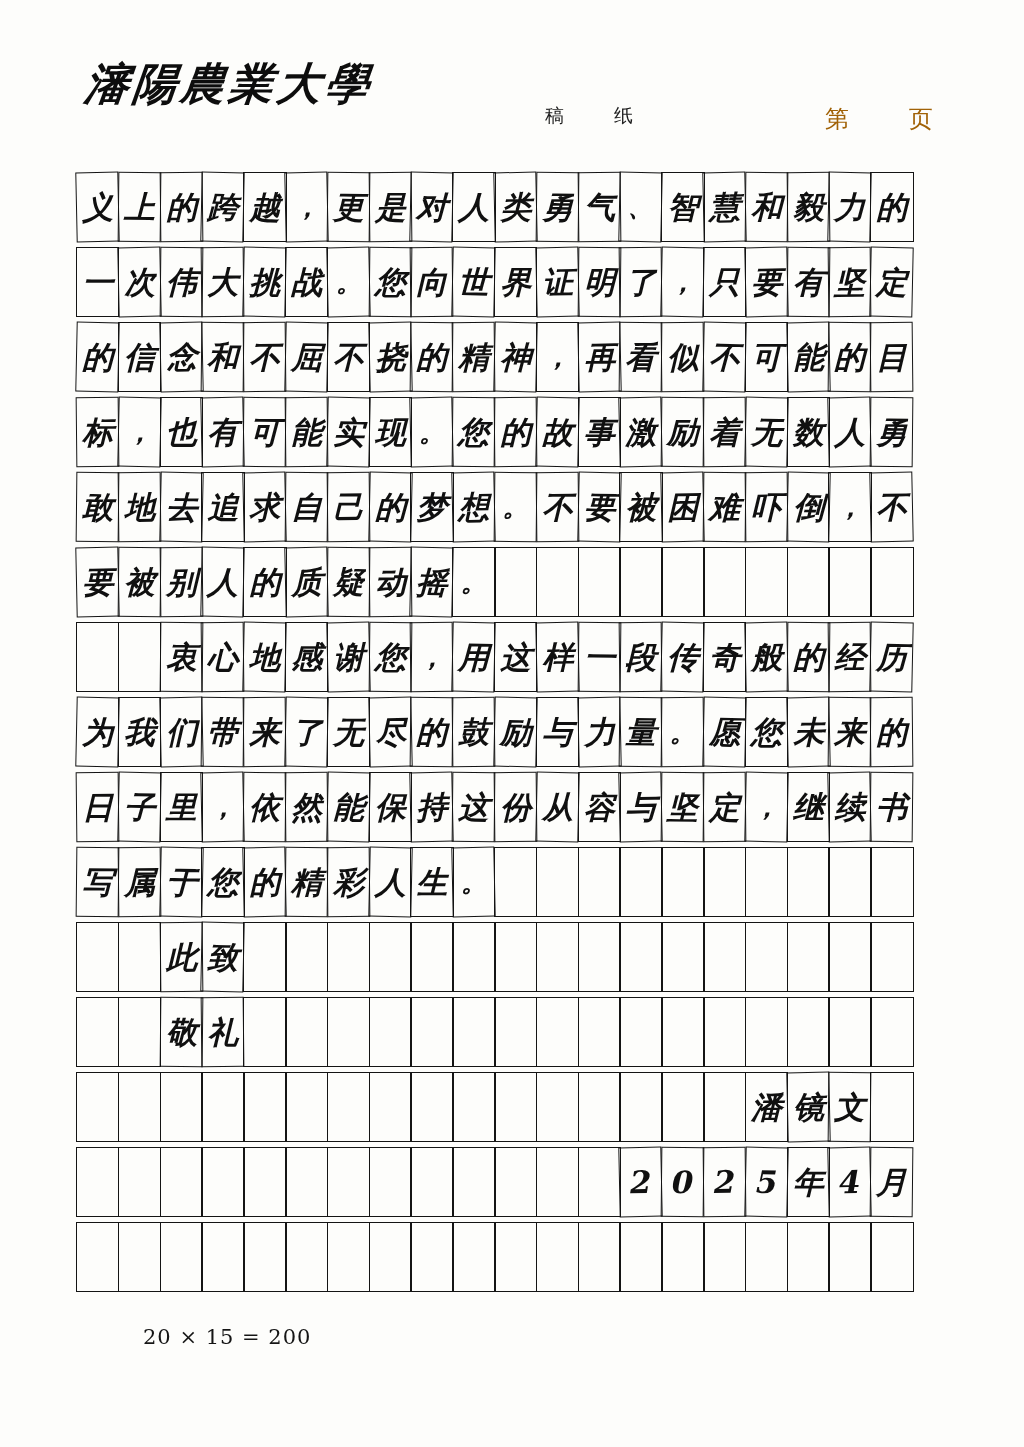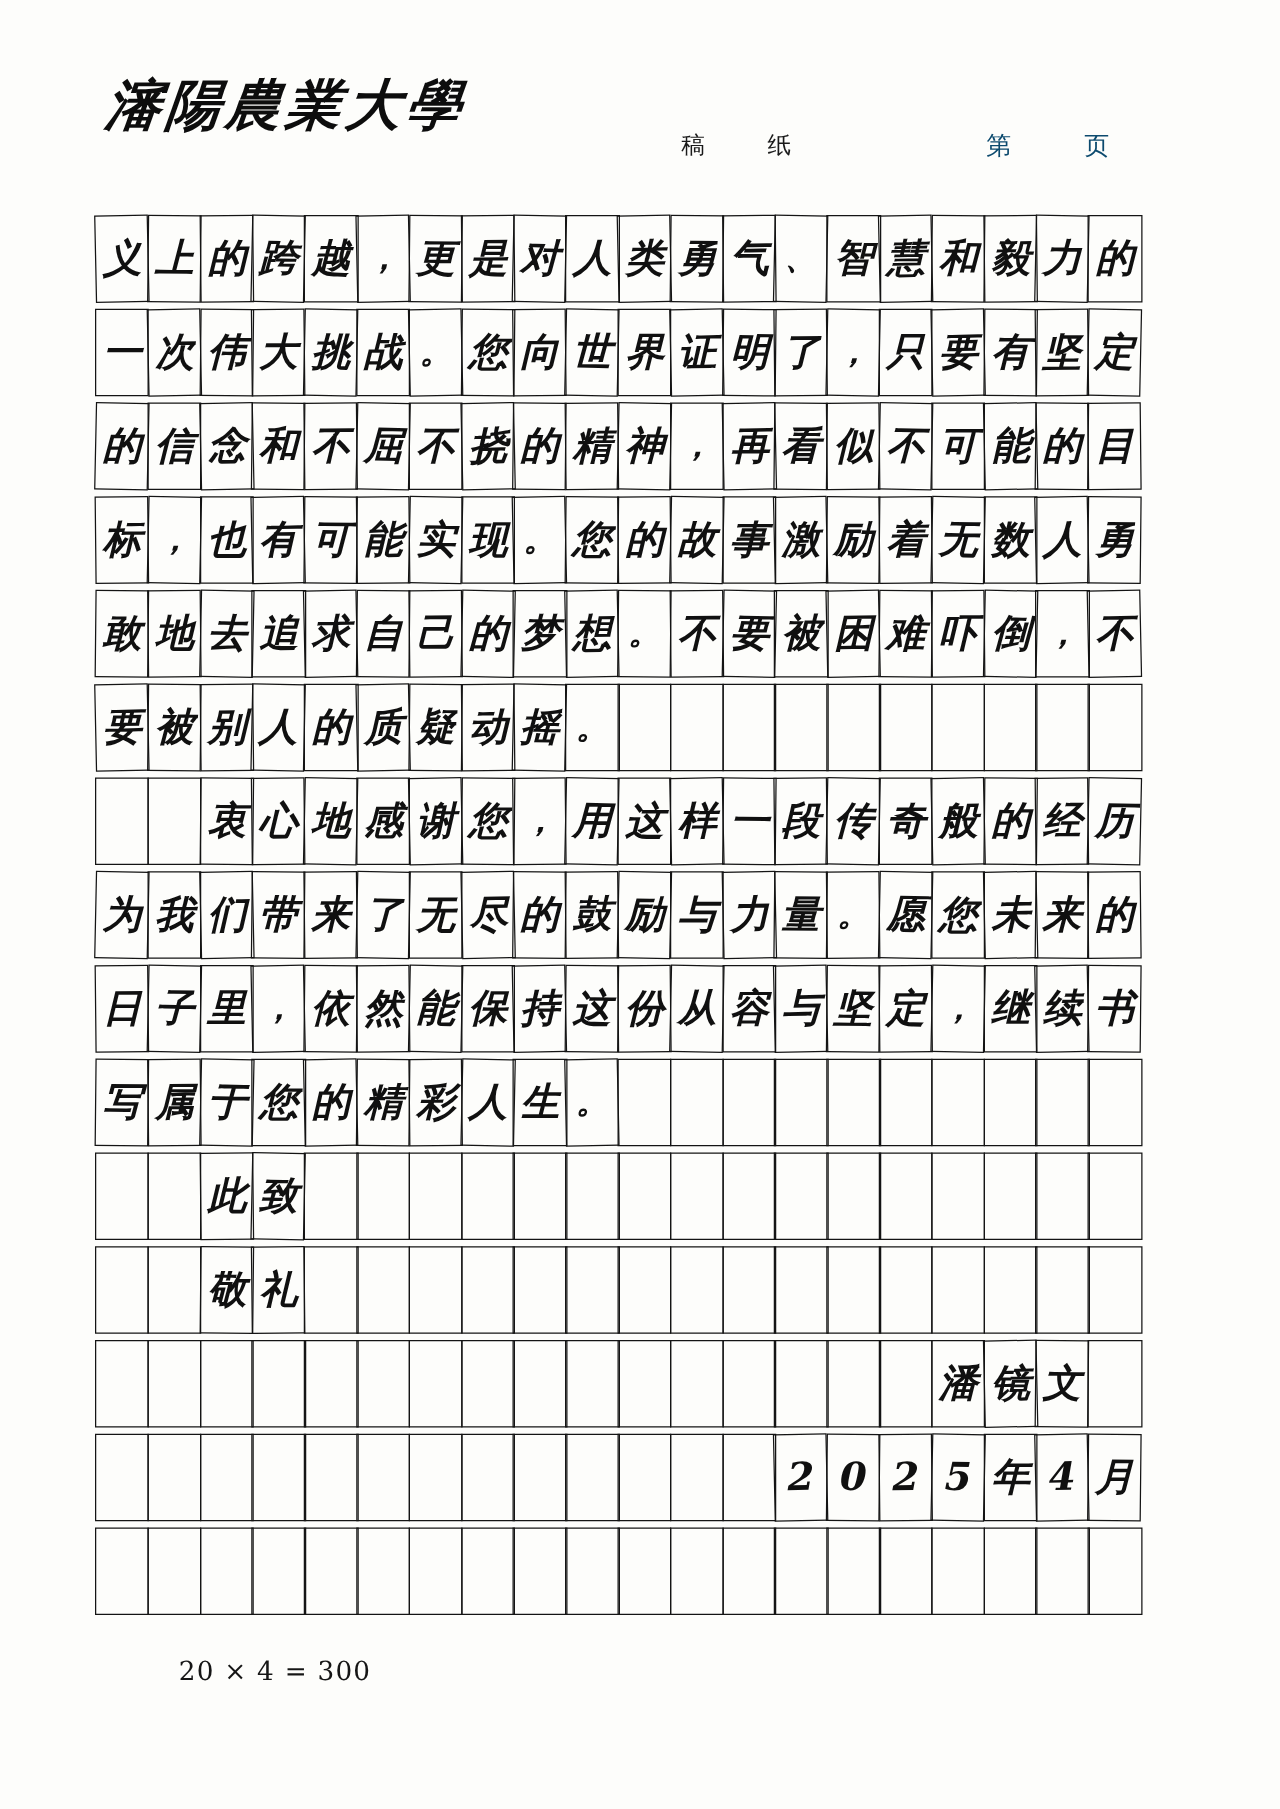--- a/index.html
+++ b/index.html
@@ -48,26 +48,26 @@
     position: absolute;
     left: 470px;
     top: 48px;
     font-family: "DejaVu Serif", serif;
     font-size: 19px;
     letter-spacing: 22px;
     color: #1a1a1a;
   }
   .page-no {
     position: absolute;
-    left: 714px;
+    left: 750px;
     top: 48px;
     font-family: "DejaVu Serif", serif;
-    font-size: 20px;
+    font-size: 24px;
     letter-spacing: 26px;
-    color: #0c4a6e;
+    color: #a16207;
     white-space: nowrap;
   }
 
   
   .grid {
     position: absolute;
     left: 76px;
     top: 172px;
     width: 868px;
   }
@@ -449,15 +449,15 @@
         <div class="cell punct"></div>
         <div class="cell punct"></div>
         <div class="cell punct"></div>
         <div class="cell punct"></div>
         <div class="cell punct"></div>
         <div class="cell punct"></div>
         <div class="cell punct"></div>
       </div>
     </div>
 
-  <div class="footer-count">20 × 4 = 300</div>
+  <div class="footer-count">20 × 15 = 200</div>
 
 </div>
 
 </body></html>

